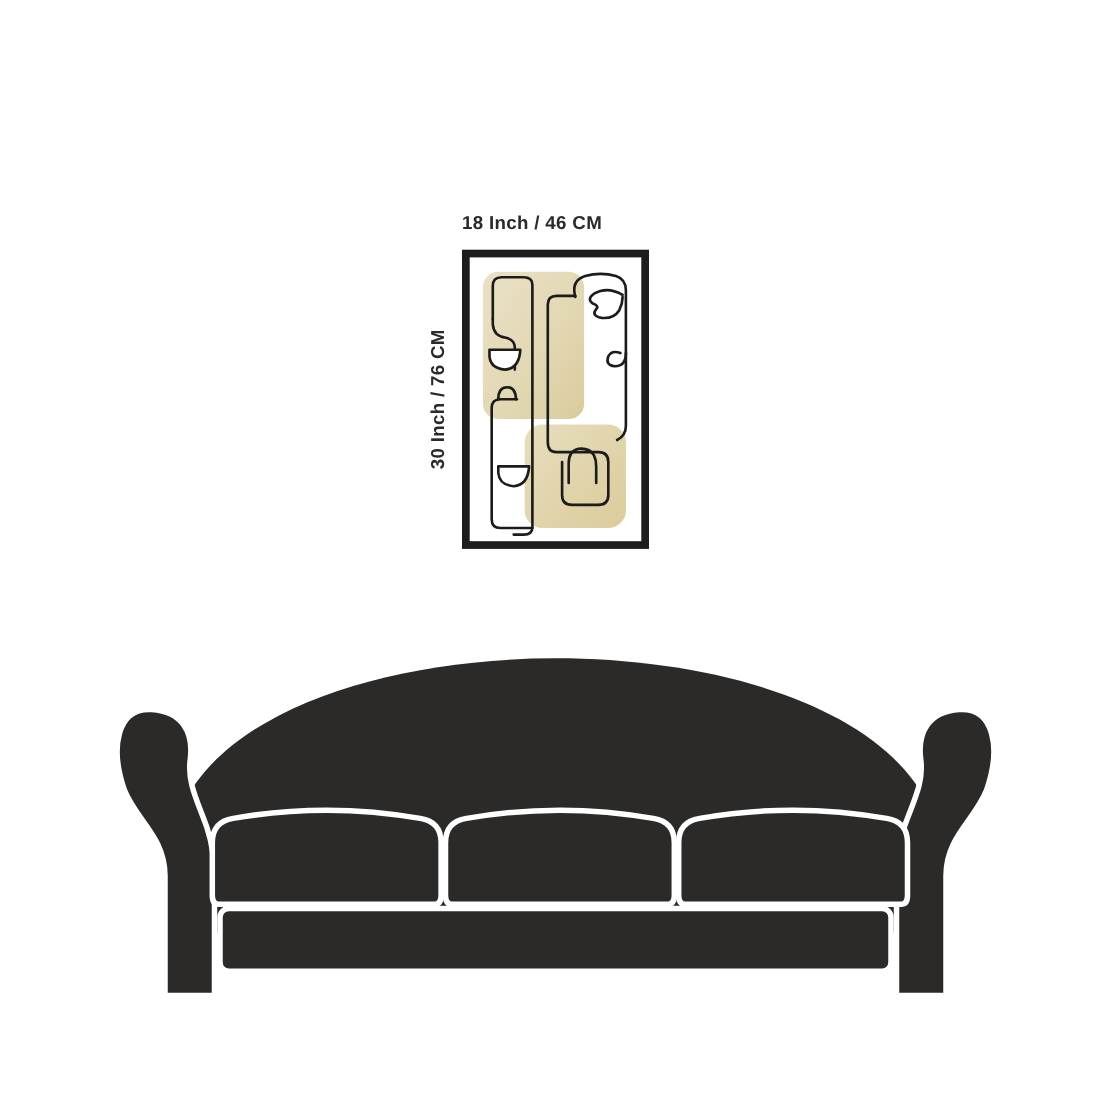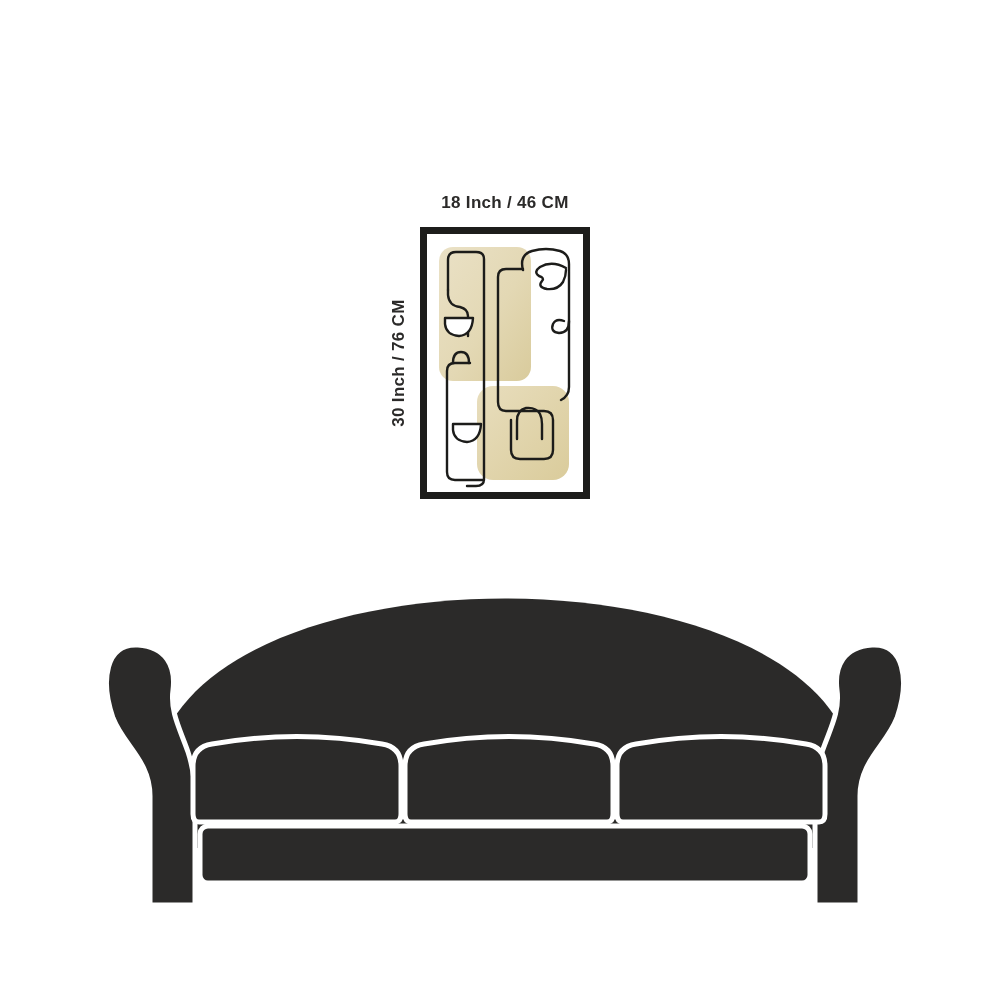--- a/index.html
+++ b/index.html
@@ -19,21 +19,20 @@
     color: #2b2a29;
     font-size: 17px;
     font-weight: bold;
     letter-spacing: 0.3px;
     white-space: nowrap;
   }
   .dim-label-top {
     left: 420px;
     top: 193px;
     width: 170px;
-    text-align: center;
   }
   .dim-label-side-wrap {
     position: absolute;
     left: 384px;
     top: 227px;
     width: 30px;
     height: 272px;
     display: flex;
     align-items: center;
     justify-content: center;

